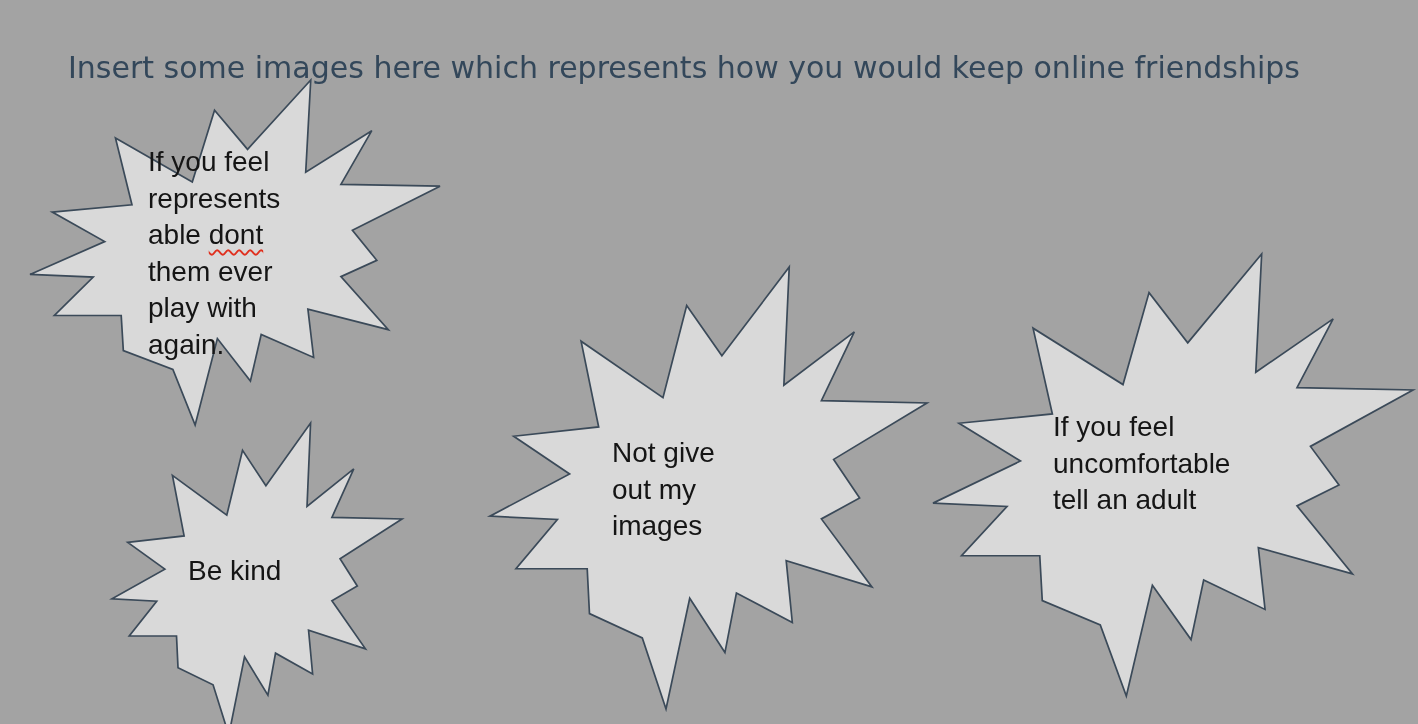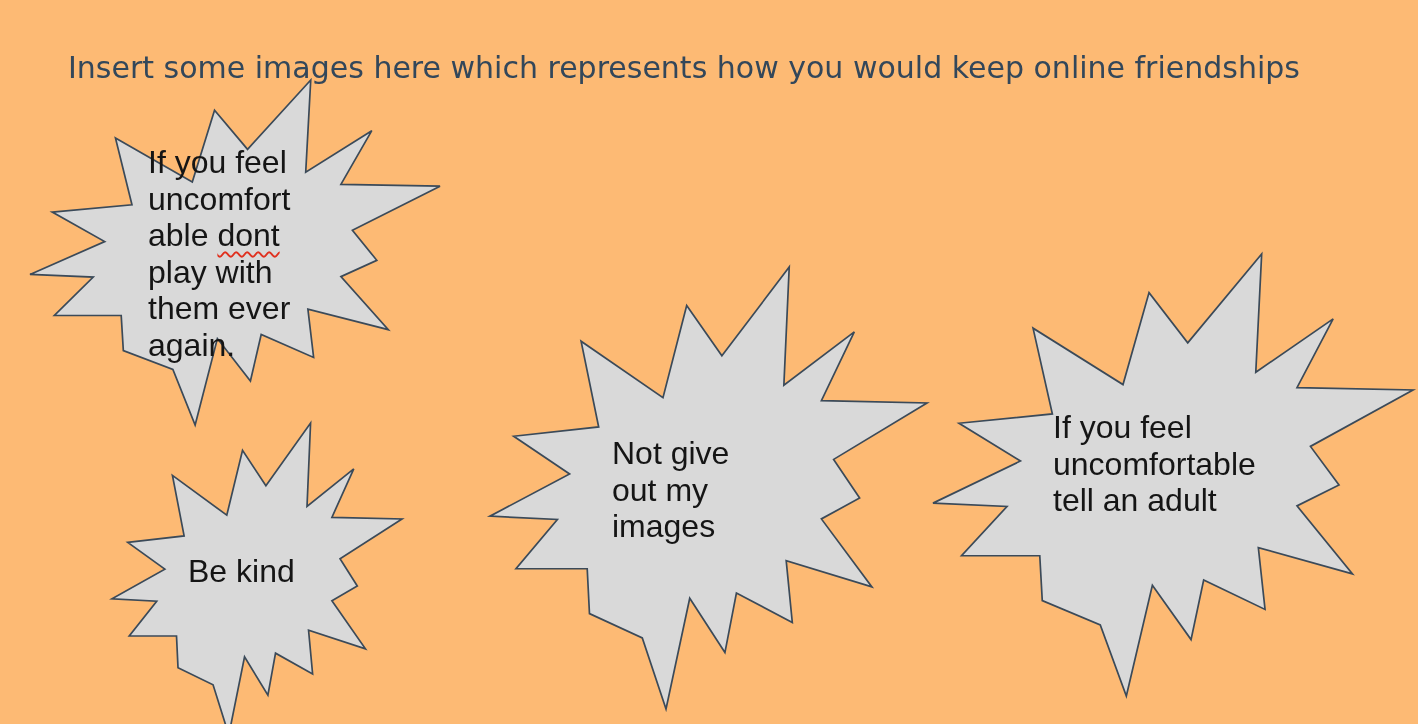--- a/index.html
+++ b/index.html
@@ -7,21 +7,21 @@
     padding: 0;
     width: 1418px;
     height: 724px;
     overflow: hidden;
     background: #ffffff;
   }
   .page {
     position: relative;
     width: 1418px;
     height: 724px;
-    background: #fdba74;
+    background: #a3a3a3;
     font-family: "Liberation Sans", sans-serif;
     text-decoration: underline;
   }
   .heading {
     position: absolute;
     left: 68px;
     top: 42px;
     font-family: "DejaVu Sans", sans-serif;
     font-size: 30px;
     line-height: 52px;
@@ -41,21 +41,21 @@
   }
   .shape polygon {
     fill: #d9d9d9;
     stroke: #3b4a59;
     stroke-width: 1.7;
     stroke-linejoin: miter;
   }
   .shape-text {
     position: absolute;
     font-family: "Liberation Sans", sans-serif;
-    font-size: 32px;
+    font-size: 28px;
     line-height: 36.5px;
     color: #151515;
     white-space: nowrap;
   }
   .squiggle {
     text-decoration-line: underline;
     text-decoration-style: wavy;
     text-decoration-color: #e0301e;
     text-decoration-thickness: 2px;
     text-underline-offset: 5px;
@@ -79,24 +79,24 @@
   <div class="heading">
     <div>Insert some images here which represents how you would keep online friendships</div>
   </div>
 
   <div class="shape" id="shape1">
     <svg viewBox="0 0 21600 21600" preserveAspectRatio="none">
       <polygon vector-effect="non-scaling-stroke" points="11462,4342 14790,0 14525,5777 18007,3172 16380,6532 21600,6645 16985,9402 18270,11290 16380,12310 18877,15632 14640,14350 14942,17370 12180,15935 11612,18842 9872,16188 8700,21600 7527,18125 4917,16938 4805,14745 1285,14745 3330,12339 0,12175 3935,10117 1172,8270 5372,7817 4502,3625 8550,6382 9722,1887"></polygon>
     </svg>
     <div class="shape-text">
       <div>If you feel</div>
-      <div>uncomfort</div>
+      <div>represents</div>
       <div><span>able </span><span class="squiggle">dont</span></div>
+      <div>them ever</div>
       <div>play with</div>
-      <div>them ever</div>
       <div>again.</div>
     </div>
   </div>
 
   <div class="shape" id="shape2">
     <svg viewBox="0 0 21600 21600" preserveAspectRatio="none">
       <polygon vector-effect="non-scaling-stroke" points="11462,4342 14790,0 14525,5777 18007,3172 16380,6532 21600,6645 16985,9402 18270,11290 16380,12310 18877,15632 14640,14350 14942,17370 12180,15935 11612,18842 9872,16188 8700,21600 7527,18125 4917,16938 4805,14745 1285,14745 3330,12339 0,12175 3935,10117 1172,8270 5372,7817 4502,3625 8550,6382 9722,1887"></polygon>
     </svg>
     <div class="shape-text">
       <div>Be kind</div>

